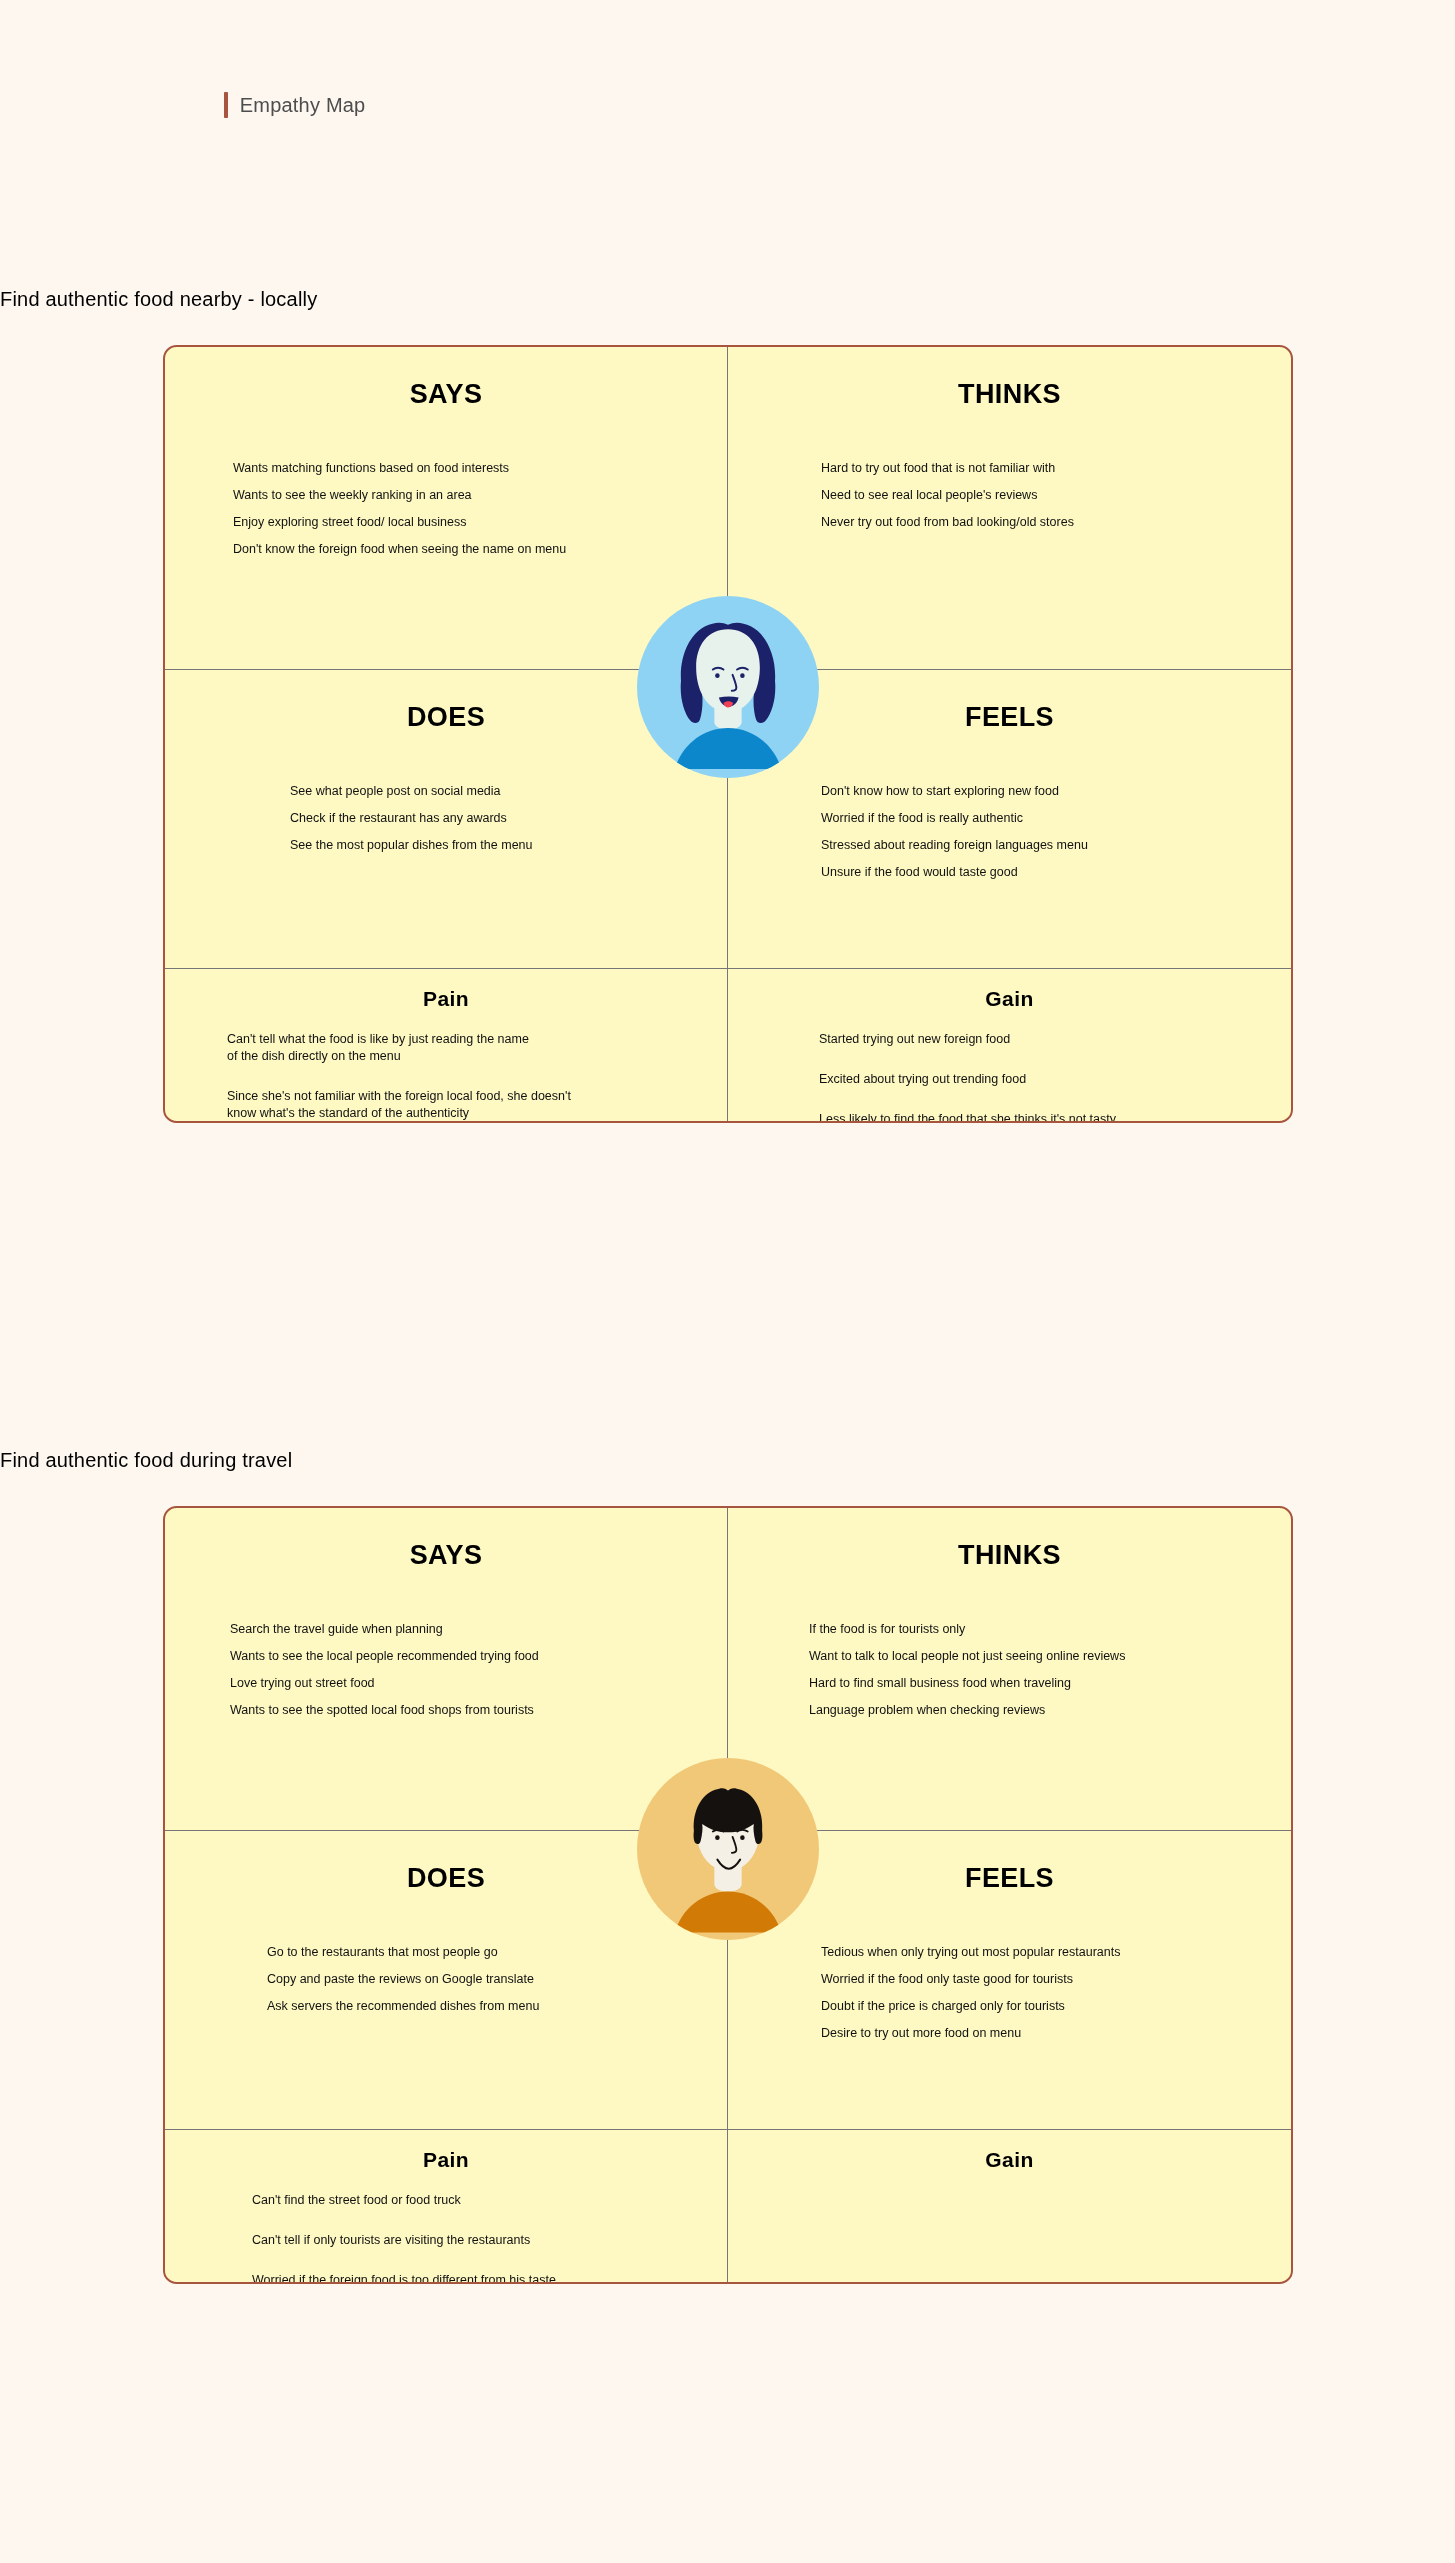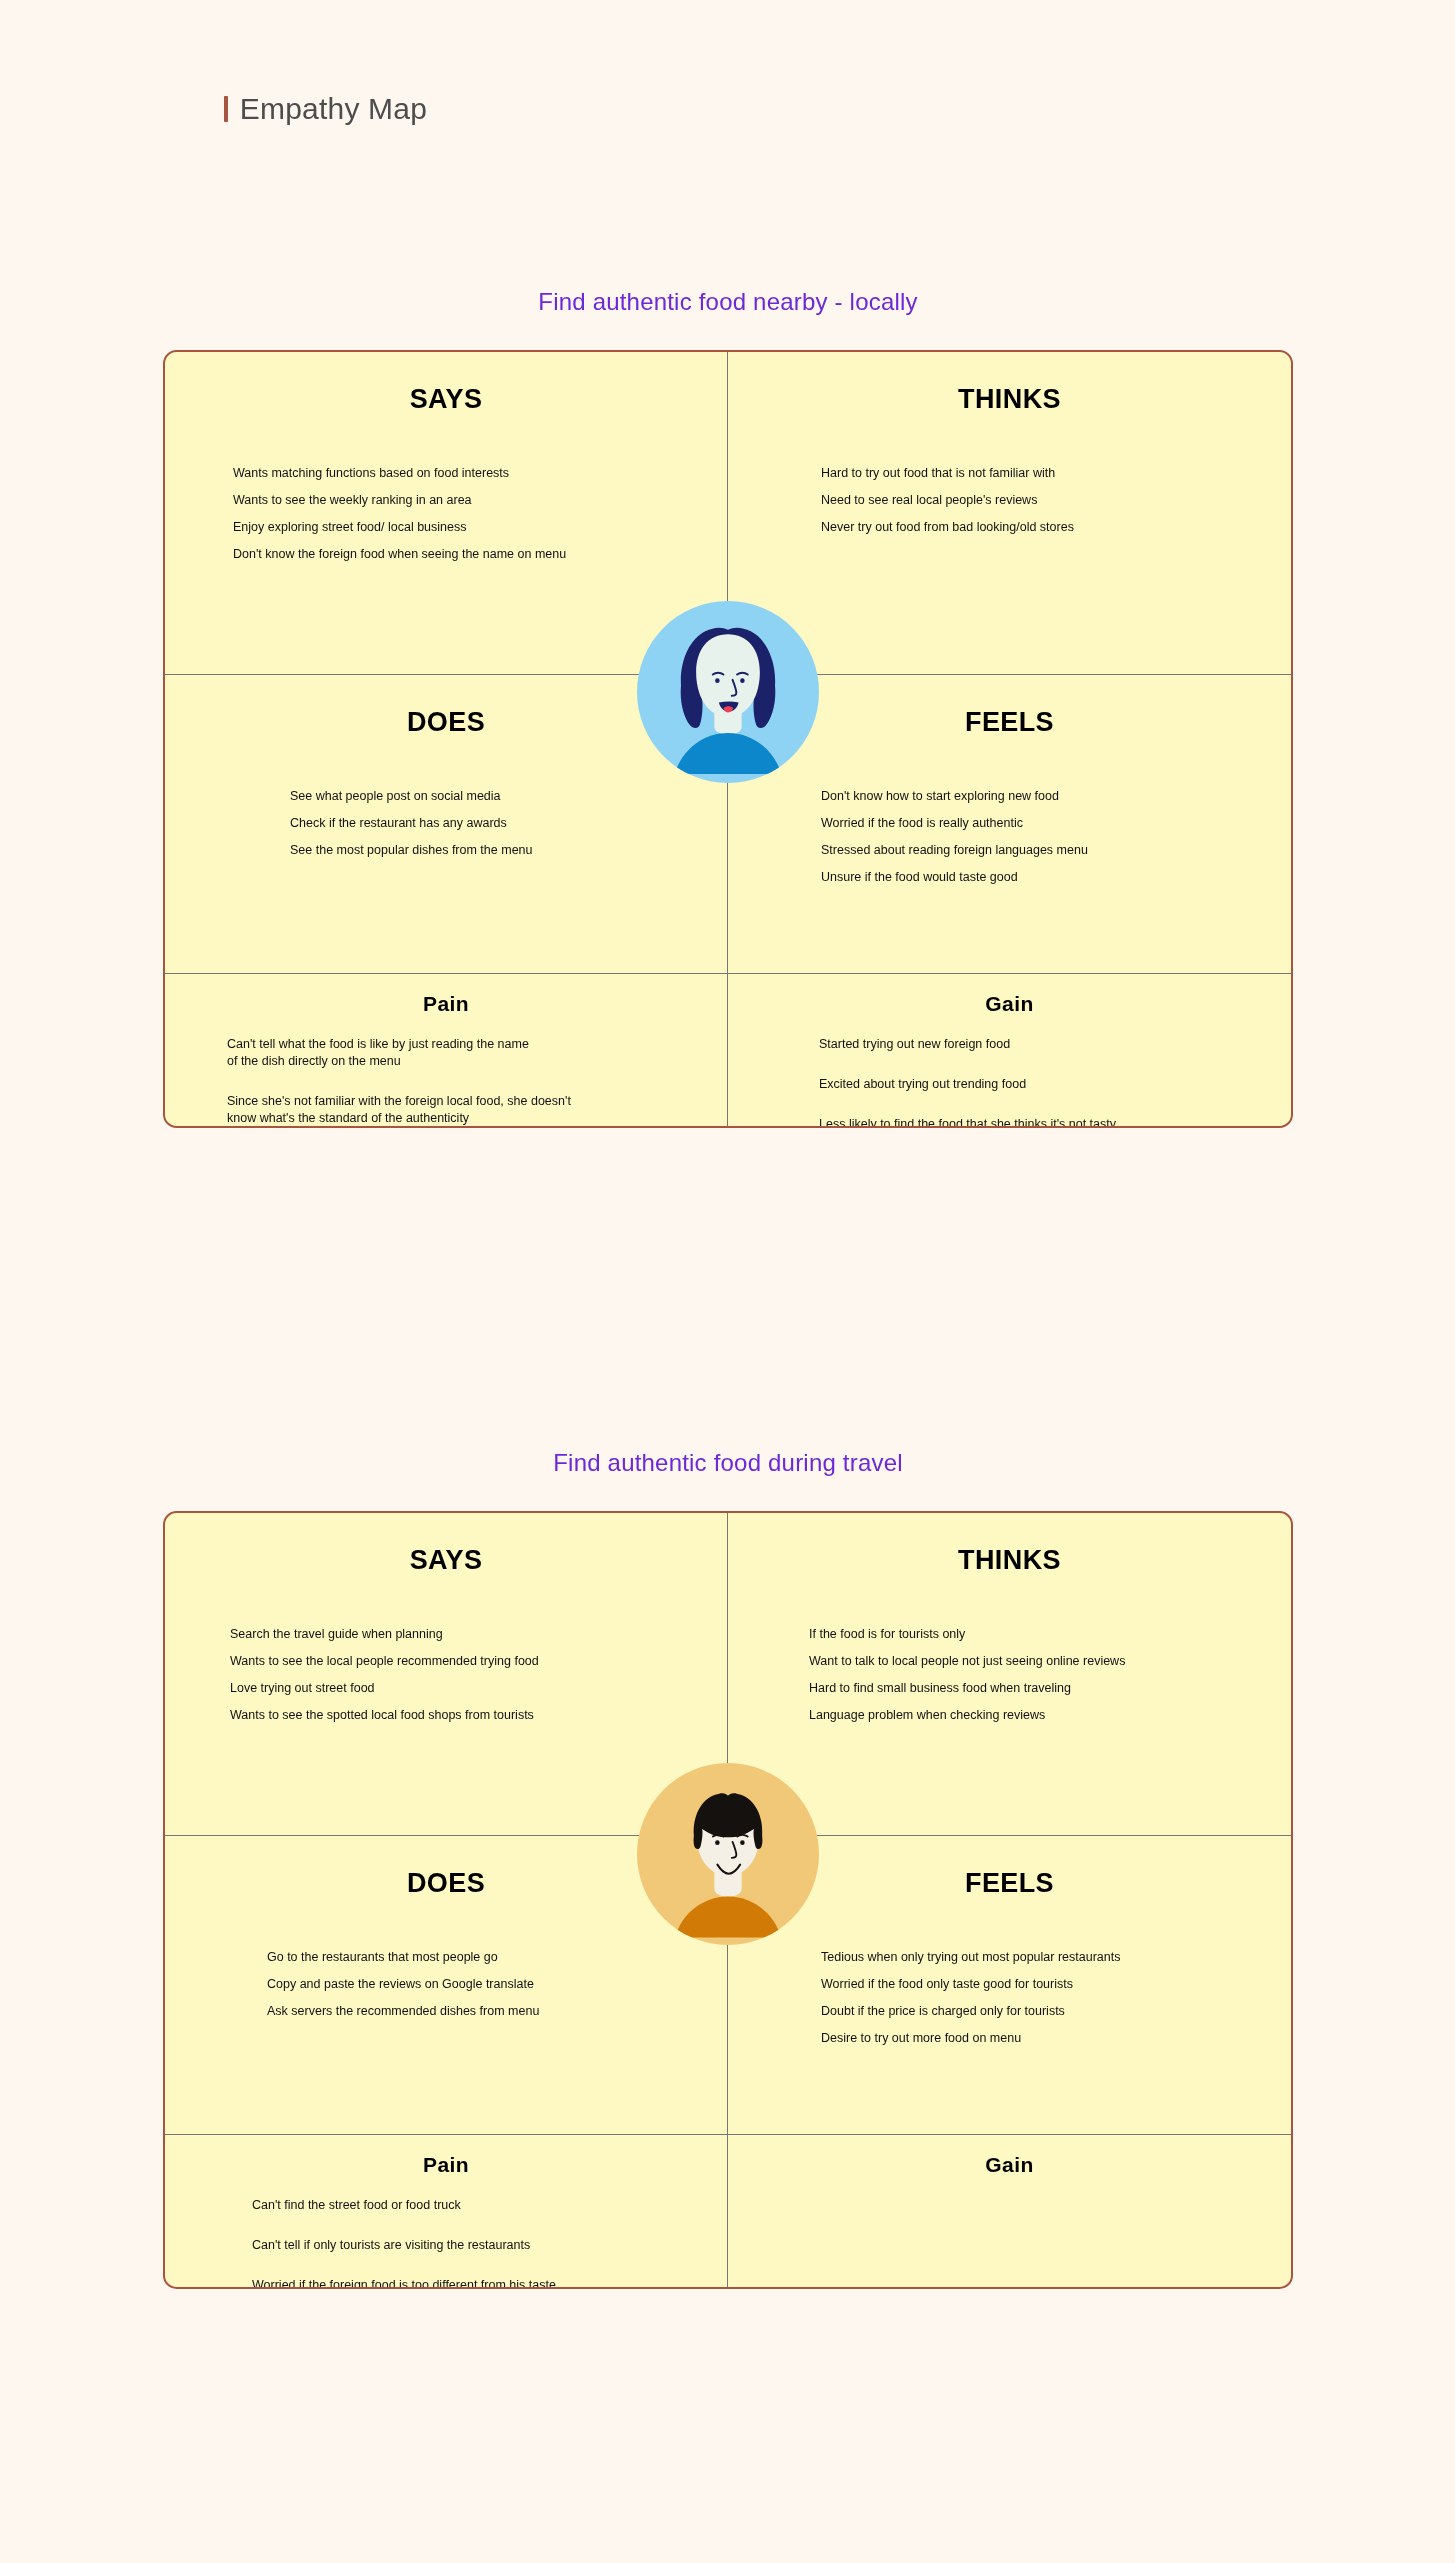--- a/index.html
+++ b/index.html
@@ -22,35 +22,35 @@
     align-items: center;
     gap: 12px;
   }
   .title-bar {
     width: 3.8px;
     height: 26px;
     background: #a8553f;
     border-radius: 0.8px;
   }
   .page-title {
-    font-size: 30px;
+    font-size: 20px;
     font-weight: 400;
     color: #4d4d4d;
     letter-spacing: 0.2px;
   }
 
   
   .map-section { position: absolute; left: 0; width: 1456px; }
   .map-section.one { top: 288px; }
   .map-section.two { top: 1449px; }
 
   .section-subtitle {
-    text-align: center;
-    font-size: 24px;
-    color: #6d28d9;
+    text-align: left;
+    font-size: 20px;
+    color: #000000;
     font-weight: 500;
     letter-spacing: 0.2px;
     margin-bottom: 34px;
   }
 
   .map-card {
     position: relative;
     margin: 0 auto;
     width: 1130px;
     background: #fef9c3;

